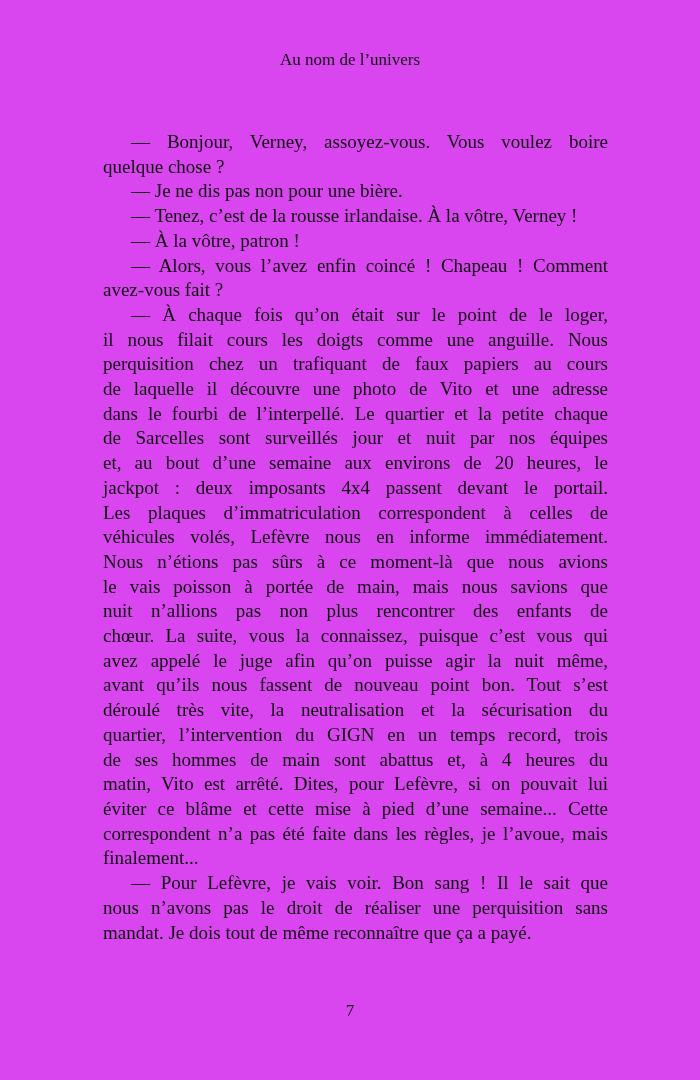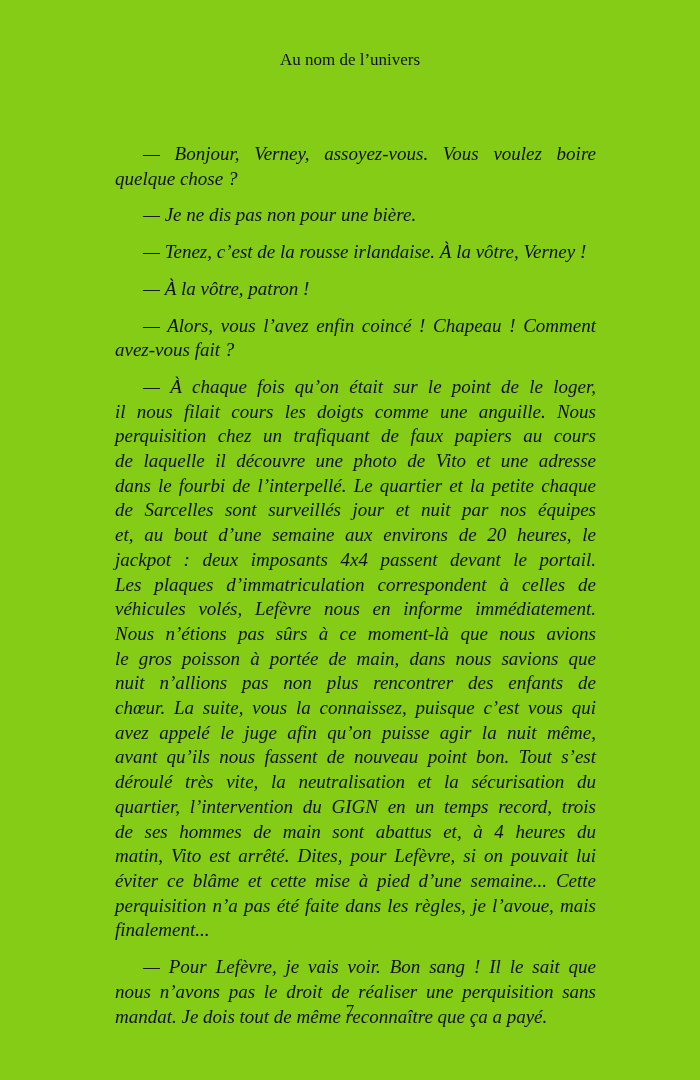--- a/index.html
+++ b/index.html
@@ -4,21 +4,21 @@
 <style>
   html, body {
     margin: 0;
     padding: 0;
     background: #ffffff;
   }
   .page {
     position: relative;
     width: 700px;
     height: 1080px;
-    background: #84cc16;
+    background: #d946ef;
     color: #101010;
     font-family: "Liberation Serif", "DejaVu Serif", serif;
     overflow: hidden;
   }
   .running-header {
     position: absolute;
     top: 50px;
     left: 0;
     width: 100%;
     text-align: center;
@@ -27,23 +27,22 @@
   }
   .body-text {
     position: absolute;
     top: 130px;
     left: 103px;
     width: 505px;
     font-size: 19px;
     line-height: 24.7px;
   }
   .para {
-    margin: 12px;
+    margin: 0;
     padding: 0;
-    font-style: italic;
   }
   .line {
     text-align: justify;
     white-space: normal;
   }
   .line.just {
     text-align-last: justify;
   }
   .line.first {
     text-indent: 28px;
@@ -87,31 +86,31 @@
         <div class="line just">il nous filait cours les doigts comme une anguille. Nous</div>
         <div class="line just">perquisition chez un trafiquant de faux papiers au cours</div>
         <div class="line just">de laquelle il découvre une photo de Vito et une adresse</div>
         <div class="line just">dans le fourbi de l’interpellé. Le quartier et la petite chaque</div>
         <div class="line just">de Sarcelles sont surveillés jour et nuit par nos équipes</div>
         <div class="line just">et, au bout d’une semaine aux environs de 20 heures, le</div>
         <div class="line just">jackpot : deux imposants 4x4 passent devant le portail.</div>
         <div class="line just">Les plaques d’immatriculation correspondent à celles de</div>
         <div class="line just">véhicules volés, Lefèvre nous en informe immédiatement.</div>
         <div class="line just">Nous n’étions pas sûrs à ce moment-là que nous avions</div>
-        <div class="line just">le gros poisson à portée de main, dans nous savions que</div>
+        <div class="line just">le vais poisson à portée de main, mais nous savions que</div>
         <div class="line just">nuit n’allions pas non plus rencontrer des enfants de</div>
         <div class="line just">chœur. La suite, vous la connaissez, puisque c’est vous qui</div>
         <div class="line just">avez appelé le juge afin qu’on puisse agir la nuit même,</div>
         <div class="line just">avant qu’ils nous fassent de nouveau point bon. Tout s’est</div>
         <div class="line just">déroulé très vite, la neutralisation et la sécurisation du</div>
         <div class="line just">quartier, l’intervention du GIGN en un temps record, trois</div>
         <div class="line just">de ses hommes de main sont abattus et, à 4 heures du</div>
         <div class="line just">matin, Vito est arrêté. Dites, pour Lefèvre, si on pouvait lui</div>
         <div class="line just">éviter ce blâme et cette mise à pied d’une semaine... Cette</div>
-        <div class="line just">perquisition n’a pas été faite dans les règles, je l’avoue, mais</div>
+        <div class="line just">correspondent n’a pas été faite dans les règles, je l’avoue, mais</div>
         <div class="line">finalement...</div>
       </div>
       <div class="para">
         <div class="line first just">— Pour Lefèvre, je vais voir. Bon sang ! Il le sait que</div>
         <div class="line just">nous n’avons pas le droit de réaliser une perquisition sans</div>
         <div class="line">mandat. Je dois tout de même reconnaître que ça a payé.</div>
       </div>
     </div>
 
   <div class="folio">7</div>

